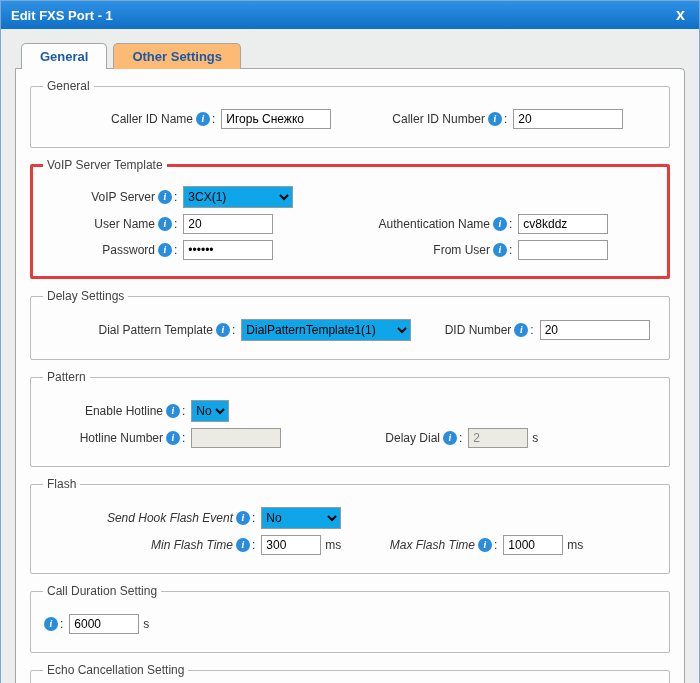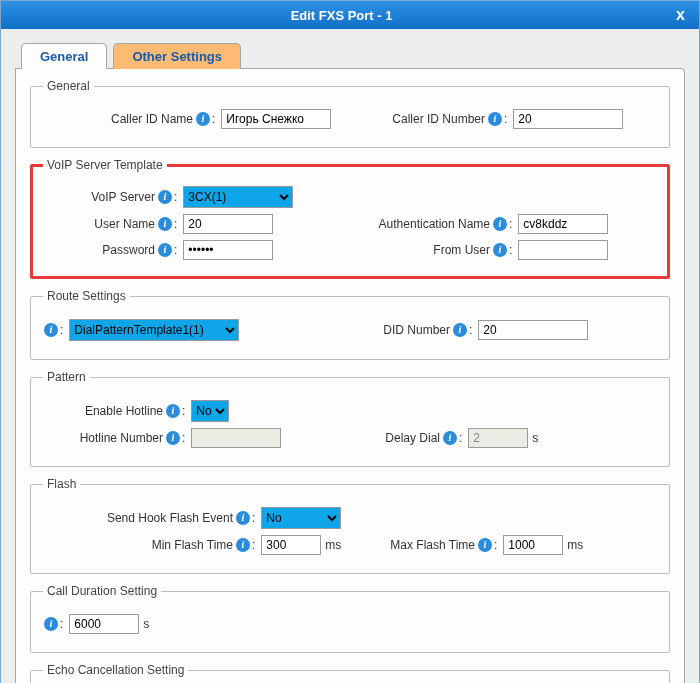--- a/index.html
+++ b/index.html
@@ -17,21 +17,21 @@
   .titlebar {
     background: linear-gradient(#2f92e5, #0f6fc6);
     color: #fff;
     height: 28px;
     display: flex;
     align-items: center;
     padding: 0 10px;
     font-weight: bold;
     font-size: 13px;
   }
-  .titlebar .title { flex: 1; text-align: center; }
+  .titlebar .title { flex: 1; }
   .titlebar .close {
     font-family: Arial, sans-serif;
     font-size: 16px;
     font-weight: bold;
     cursor: pointer;
     padding: 0 4px;
   }
   .body {
     background: #eceded;
     padding: 14px 14px 10px 14px;
@@ -133,21 +133,21 @@
   .unit { margin-left: 4px; }
   
   .g1 .lbl { width: 150px; }         
   .g1 .half.right .lbl { width: 135px; }
   .v1 .lbl { width: 112px; }         
   .v1 .half.right .lbl { width: 140px; }
   .r1 .lbl { width: 170px; }
   .r1 .half.right .lbl { width: 100px; }
   .h1 .lbl { width: 120px; }
   .h1 .half.right .lbl { width: 90px; }
-  .f1 .lbl { width: 190px; }
+  .f1 .lbl { width: 190px; font-style: italic; }
   .f1 .half.right .lbl { width: 125px; }
   .c1 .lbl { width: 160px; }
 </style>
 </head>
 <body>
 
 <div class="window">
   <div class="titlebar">
     <span class="title">Edit FXS Port - 1</span>
     <span class="close">x</span>
@@ -216,23 +216,24 @@
           <div class="half right">
             <span class="lbl">From User</span>
             <span class="info">i</span>
               <span class="colon">:</span>
             <input type="text" class="w-mid" value="" style="">
           </div>
         </div>
       </fieldset>
 
       <fieldset class="r1">
-        <legend>Route Settings</legend>
-        <div class="row">
-          <div class="half">
+        <legend>Delay Settings</legend>
+        <div class="row">
+          <div class="half">
+            <span class="lbl">Dial Pattern Template</span>
             <span class="info">i</span>
               <span class="colon">:</span>
             <select style="width:170px">
               <option>DialPatternTemplate1(1)</option>
             </select>
           </div>
           <div class="half right">
             <span class="lbl">DID Number</span>
             <span class="info">i</span>
               <span class="colon">:</span>

